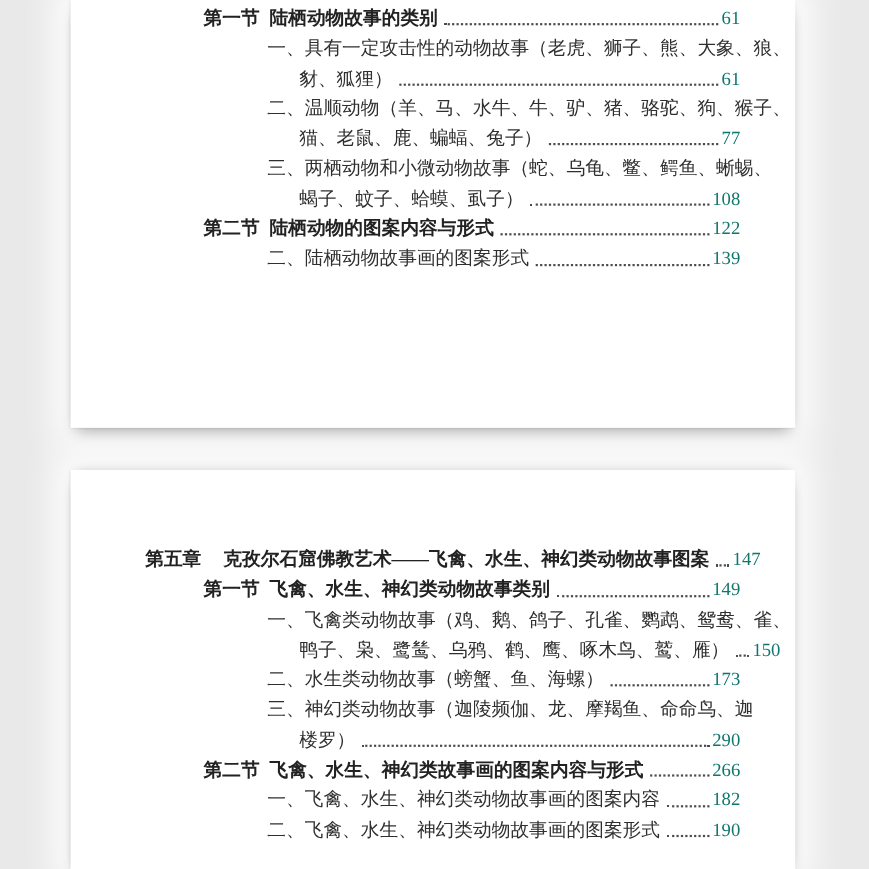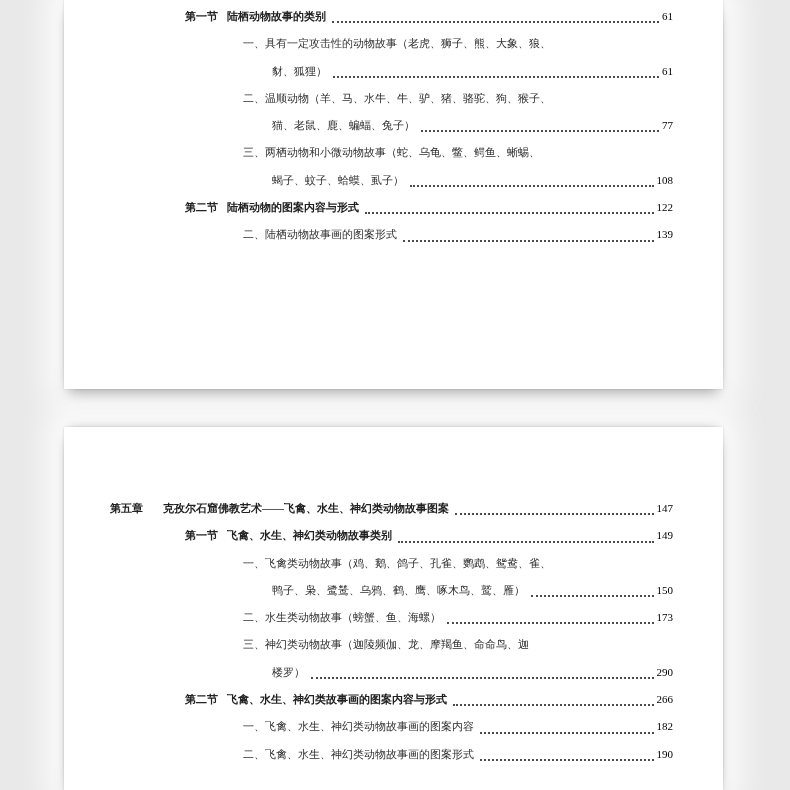--- a/index.html
+++ b/index.html
@@ -16,36 +16,36 @@
       0 0 2px rgba(0,0,0,0.14),
       0 0 30px 16px rgba(255,255,255,0.92);
     box-sizing:border-box;
   }
   #page-upper{top:0;height:389px;padding-top:3px;}
   #page-lower{top:427px;height:363px;padding-top:68px;}
   .line{
     display:flex;align-items:stretch;
     height:27.3px;line-height:27.3px;
     padding-right:50px;box-sizing:border-box;
-    font-size:11px;color:#2f2f2f;white-space:nowrap;overflow:hidden;
+    font-size:17px;color:#2f2f2f;white-space:nowrap;overflow:hidden;
   }
   .line.bold{font-weight:bold;color:#222;}
-  .line.chapter{padding-left:46px;align-items:center;}
+  .line.chapter{padding-left:68px;align-items:center;}
   .line.section{padding-left:121px;}
   .line.item{padding-left:179px;text-align:right;}
   .line.cont{padding-left:208px;}
   .chapter .label{margin-right:20px;}
   .section .label{margin-right:9px;}
   .leader{
     flex:1 1 auto;min-width:12px;align-self:flex-end;
     height:0;border-bottom:2px dotted #4c4c4c;
     margin:0 3px 7px 6px;
     font-weight:normal;
   }
-  .pageno{flex:0 0 auto;font-weight:normal;color:#000000;}
+  .pageno{flex:0 0 auto;font-weight:normal;color:#0f766e;}
 </style>
 </head>
 <body>
 
 <div class="page" id="page-upper">
     <div class="line section bold">
       <span class="label">第一节</span>
       <span class="title">陆栖动物故事的类别</span>
       <span class="leader"></span>
       <span class="pageno">61</span>

